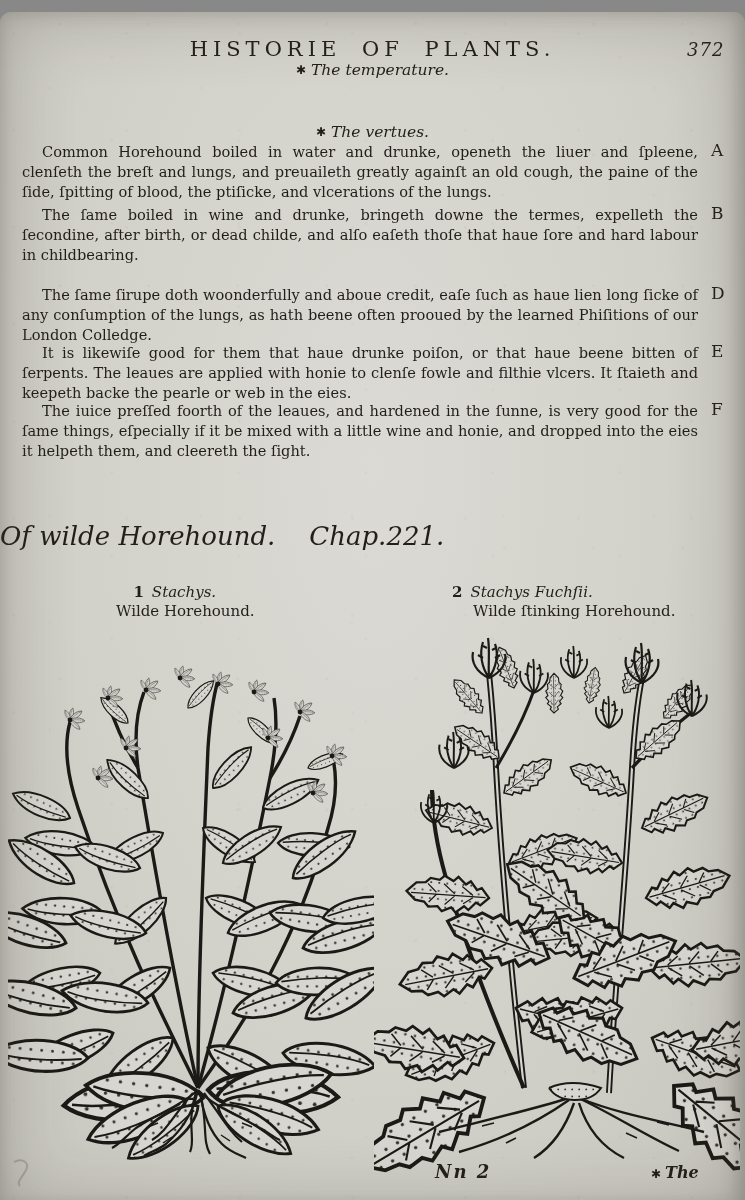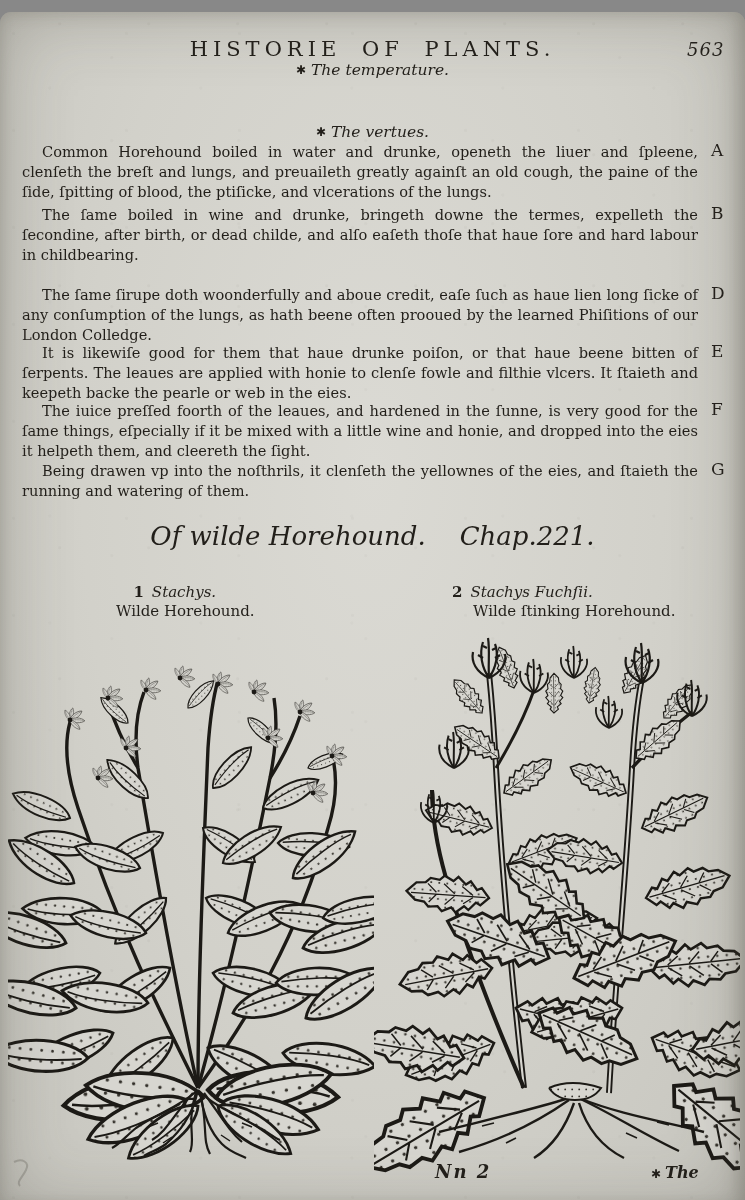--- a/index.html
+++ b/index.html
@@ -23,57 +23,56 @@
     font-size:21px;letter-spacing:5px;word-spacing:9px;}
   .page-number{position:absolute;top:27px;left:687px;font-size:18px;font-style:italic;letter-spacing:1px;}
   .sec-head{position:absolute;left:0;right:0;text-align:center;font-style:italic;font-size:15.5px;}
   .sec-head .marker{font-family:"DejaVu Sans",sans-serif;font-style:normal;font-size:12px;padding-right:5px;position:relative;top:-1px;}
   .sh-temp{top:49px;}
   .sh-vert{top:111px;}
   .bodytext{position:absolute;left:22px;width:676px;font-size:14.6px;line-height:20px;text-align:justify;text-indent:20px;}
   .temp-body{top:72px;}
   .vpara{position:absolute;left:22px;width:676px;font-size:14.6px;line-height:20px;text-align:justify;text-indent:20px;}
   .mletter{position:absolute;left:calc(100% + 13px);top:-2px;font-size:17px;text-indent:0;}
-  .chap-head{position:absolute;top:509px;left:0;right:0;text-align:center;font-style:italic;font-size:26px;}
+  .chap-head{position:absolute;top:509px;left:0;right:0;font-style:italic;font-size:26px;}
   .chap-head .chap-num{margin-left:34px;}
   .fig-caption{position:absolute;top:571px;font-size:15px;line-height:19px;}
   .cap-1{left:95px;text-align:center;} .cap-2{left:452px;}
   .fig-caption .latin{font-style:italic;}
   .fig-caption .fig-no{font-weight:bold;padding-right:8px;}
   .fig-caption .common{display:block;padding-left:21px;}
   .woodcut{position:absolute;}
   .fig1{top:616px;left:8px;}
   .fig2{top:606px;left:374px;}
   .sig-mark{position:absolute;top:1149px;left:435px;font-style:italic;font-weight:bold;font-size:18px;letter-spacing:2px;}
   .catchword{position:absolute;top:1151px;left:651px;font-style:italic;font-weight:bold;font-size:16px;}
   .catchword .marker{font-family:"DejaVu Sans",sans-serif;font-style:normal;font-weight:normal;font-size:12px;padding-right:4px;}
   .smudge{position:absolute;top:1140px;left:6px;opacity:.28;}
 </style>
 </head>
 <body>
 
 <div class="page">
   <div class="running-title">HISTORIE OF PLANTS.</div>
-  <div class="page-number">563</div>
+  <div class="page-number">372</div>
 
   <div class="sec-head sh-temp">
     <span class="marker">✱</span><span>The temperature.</span>
   </div>
 
 
   <div class="sec-head sh-vert">
     <span class="marker">✱</span><span>The vertues.</span>
   </div>
 
   <div class="vpara" style="top:130px"><span>Common Horehound boiled in water and drunke, openeth the liuer and ſpleene, clenſeth the breſt and lungs, and preuaileth greatly againſt an old cough, the paine of the ſide, ſpitting of blood, the ptiſicke, and vlcerations of the lungs.</span><span class="mletter">A</span></div>
   <div class="vpara" style="top:193px"><span>The ſame boiled in wine and drunke, bringeth downe the termes, expelleth the ſecondine, after birth, or dead childe, and alſo eaſeth thoſe that haue ſore and hard labour in childbearing.</span><span class="mletter">B</span></div>
   <div class="vpara" style="top:273px"><span>The ſame ſirupe doth woonderfully and aboue credit, eaſe ſuch as haue lien long ſicke of any conſumption of the lungs, as hath beene often prooued by the learned Phiſitions of our London Colledge.</span><span class="mletter">D</span></div>
   <div class="vpara" style="top:331px"><span>It is likewiſe good for them that haue drunke poiſon, or that haue beene bitten of ſerpents. The leaues are applied with honie to clenſe fowle and filthie vlcers. It ſtaieth and keepeth backe the pearle or web in the eies.</span><span class="mletter">E</span></div>
   <div class="vpara" style="top:389px"><span>The iuice preſſed foorth of the leaues, and hardened in the ſunne, is very good for the ſame things, eſpecially if it be mixed with a little wine and honie, and dropped into the eies it helpeth them, and cleereth the ſight.</span><span class="mletter">F</span></div>
-  <div class="vpara" style="top:449px"><span>Being drawen vp into the noſthrils, it clenſeth the yellownes of the eies, and ſtaieth the running and watering of them.</span><span class="mletter">G</span></div>
 
   <div class="chap-head">
     <span>Of wilde Horehound.</span><span class="chap-num">Chap.221.</span>
   </div>
 
   <div class="fig-caption cap-1">
     <span class="fig-no">1</span><span class="latin">Stachys.</span>
     <span class="common">Wilde Horehound.</span>
   </div>
   <div class="fig-caption cap-2">

